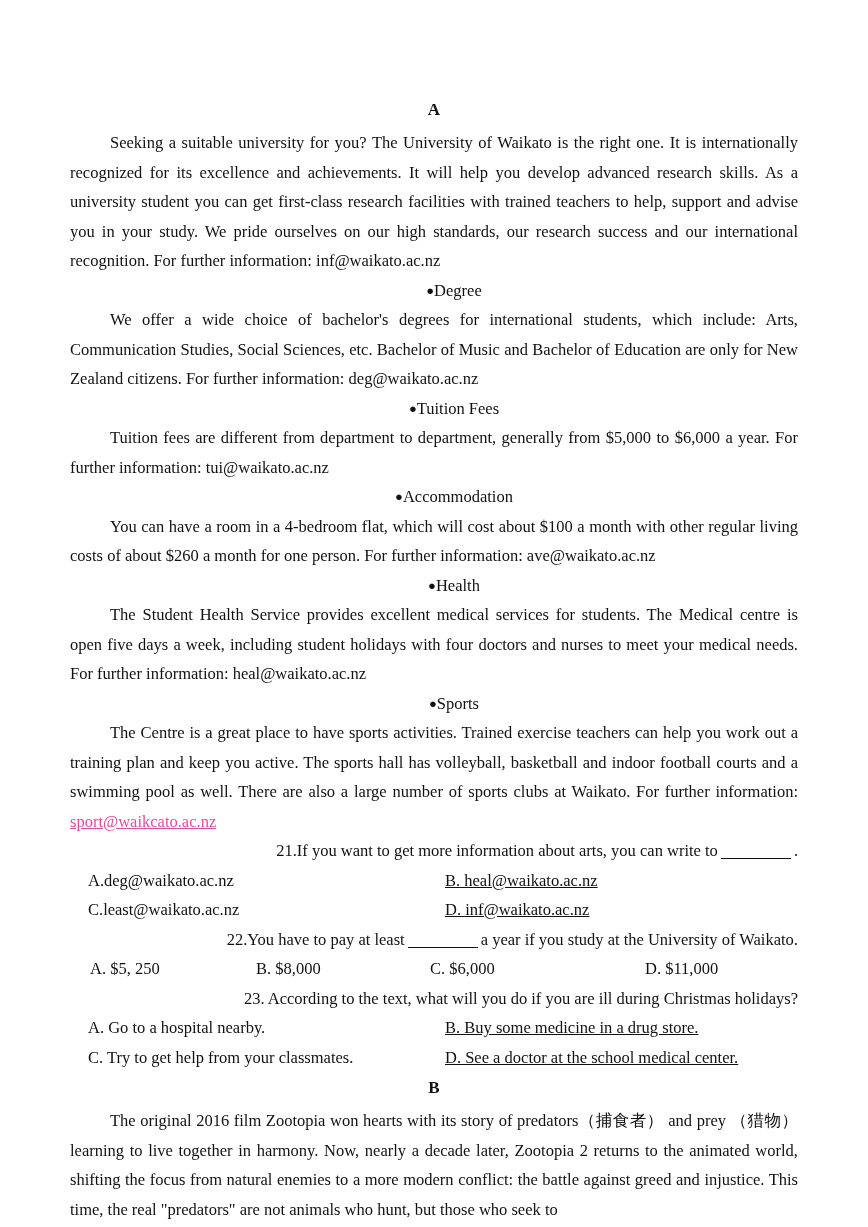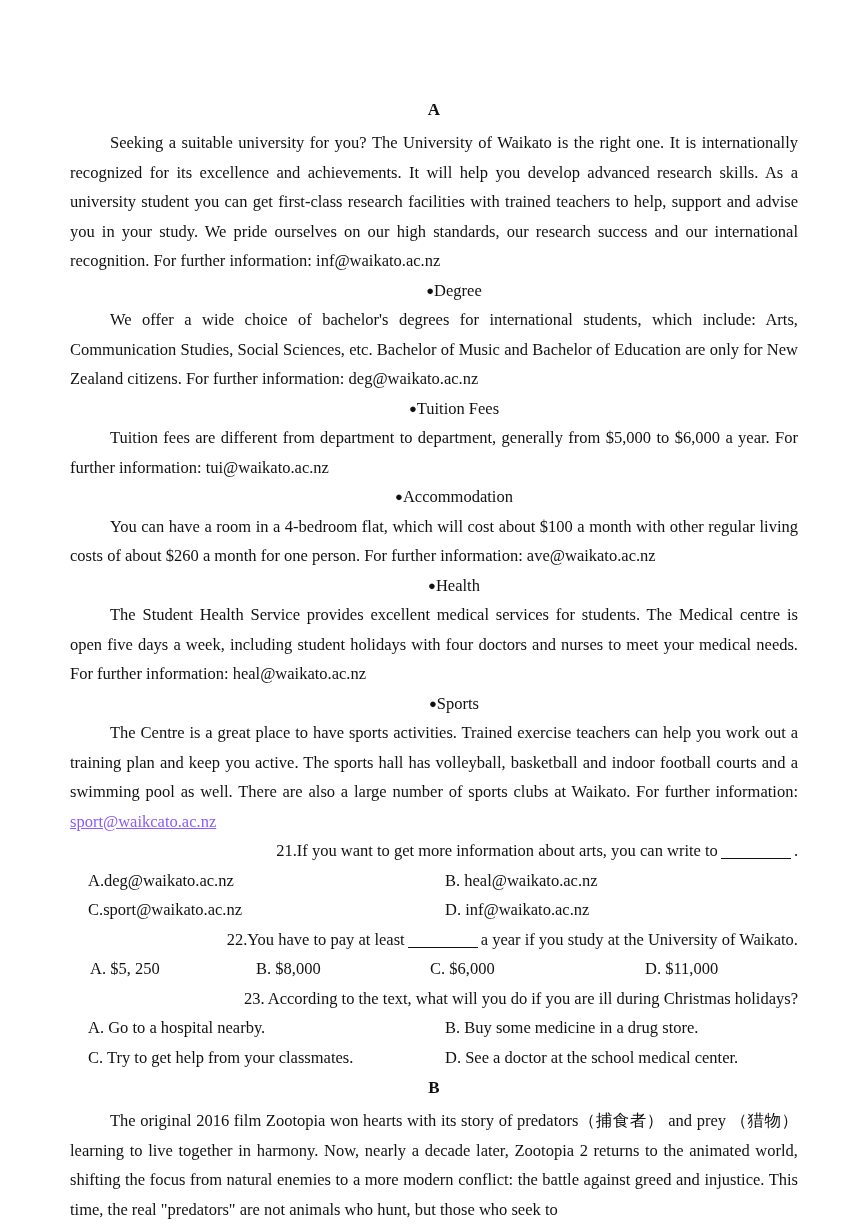--- a/index.html
+++ b/index.html
@@ -42,21 +42,21 @@
   p.bullet {
     text-indent: 0;
     padding-left: 40px;
     text-align: center;
   }
   .bullet-dot {
     font-size: 13px;
     vertical-align: 1px;
   }
   a.maillink {
-    color: #8b5cf6;
+    color: #ec4899;
     text-decoration: underline;
   }
   .q {
     font-size: 16.5px;
     line-height: 29.5px;
     text-align: right;
     margin: 0;
   }
   .q-stem {
     text-indent: 0;
@@ -75,21 +75,21 @@
     padding-left: 18px;
     position: relative;
     height: 29.5px;
   }
   .opt {
     position: absolute;
     top: 0;
     white-space: pre;
   }
   .col1 { left: 18px; }
-  .col2 { left: 375px; }
+  .col2 { left: 375px; text-decoration: underline; }
   .q22row .c1 { left: 20px; }
   .q22row .c2 { left: 186px; }
   .q22row .c3 { left: 360px; font-family: Liberation Serif, serif; }
   .q22row .c4 { left: 575px; }
   .gap-b { height: 2px; }
 </style>
 </head>
 <body>
 
 <div class="page">
@@ -113,21 +113,21 @@
 
     <p class="bullet"><span class="bullet-dot">●</span><span>Sports</span></p>
     <p class="body"><span>The Centre is a great place to have sports activities. Trained exercise teachers can help you work out a training plan and keep you active. The sports hall has volleyball, basketball and indoor football courts and a swimming pool as well. There are also a large number of sports clubs at Waikato. For further information: </span><a class="maillink" href="#">sport@waikcato.ac.nz</a></p>
 
     <p class="q q-stem"><span>21.</span><span>If you want to get more information about arts, you can write to</span><span class="blank"></span><span>.</span></p>
     <div class="opt-row">
       <span class="opt col1">A.deg@waikato.ac.nz</span>
       <span class="opt col2">B. heal@waikato.ac.nz</span>
     </div>
     <div class="opt-row">
-      <span class="opt col1">C.sport@waikato.ac.nz</span>
+      <span class="opt col1">C.least@waikato.ac.nz</span>
       <span class="opt col2">D. inf@waikato.ac.nz</span>
     </div>
 
     <p class="q q-stem"><span>22.</span><span>You have to pay at least</span><span class="blank"></span><span>a year if you study at the University of Waikato.</span></p>
     <div class="opt-row q22row">
       <span class="opt c1">A. $5, 250</span>
       <span class="opt c2">B. $8,000</span>
       <span class="opt c3">C. $6,000</span>
       <span class="opt c4">D. $11,000</span>
     </div>

